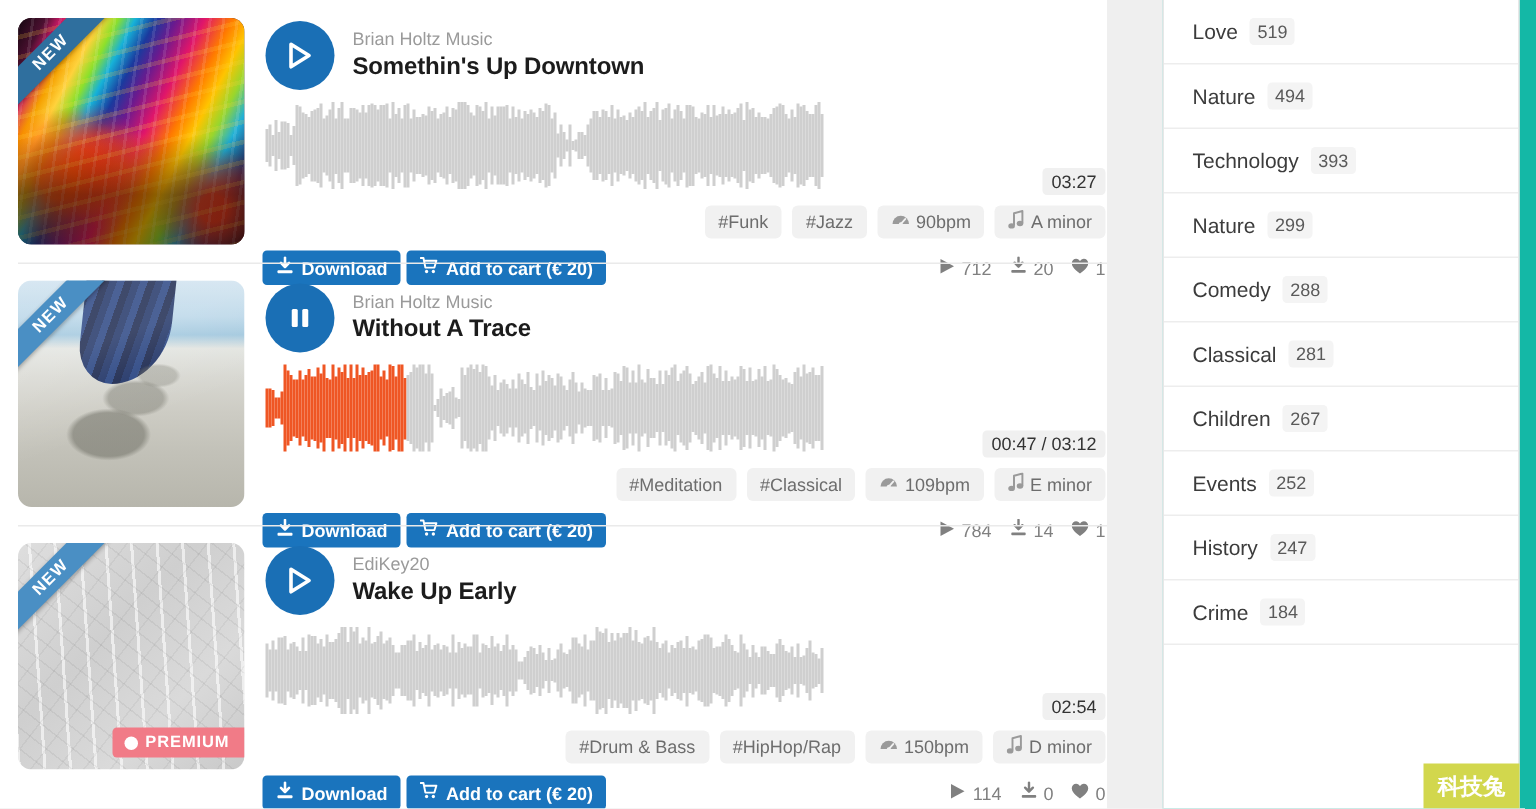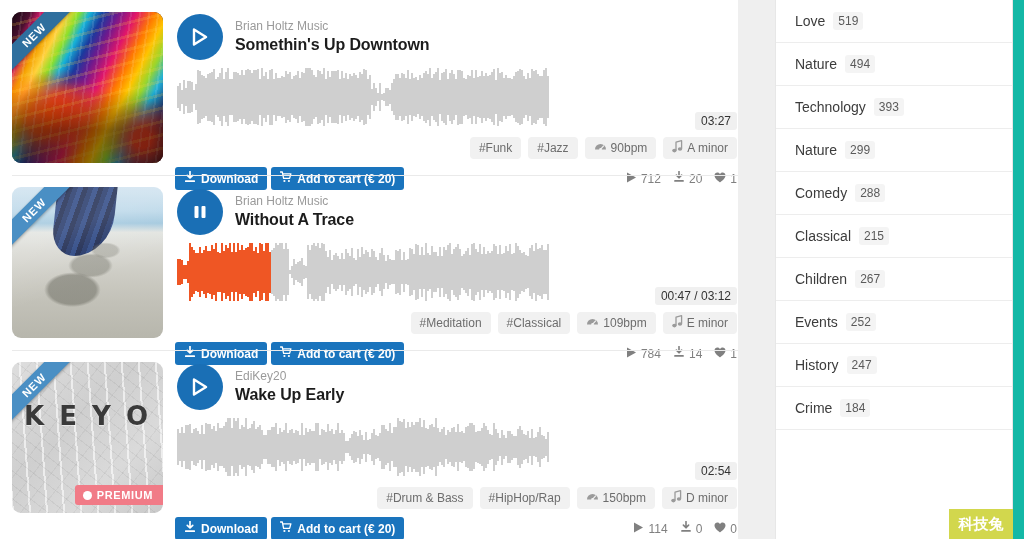--- a/index.html
+++ b/index.html
@@ -780,21 +780,20 @@
                 <span>1</span>
               </div>
             </div>
           </div>
         </div>
       </div>
       <div class="track-row">
         <div class="thumb-wrap">
           <div class="thumb art-paper"></div>
           <div class="paper-text">
-            <div>K E Y O</div>
           </div>
           <div class="ribbon">NEW</div>
           <div class="premium-badge">
             <span class="premium-dot"></span>
             <span>PREMIUM</span>
           </div>
         </div>
         <div class="track-body">
           <div class="head">
             <div class="play-btn">
@@ -1083,21 +1082,21 @@
         <div class="cat-item">
           <span class="cat-name">Nature</span>
           <span class="cat-count">299</span>
         </div>
         <div class="cat-item">
           <span class="cat-name">Comedy</span>
           <span class="cat-count">288</span>
         </div>
         <div class="cat-item">
           <span class="cat-name">Classical</span>
-          <span class="cat-count">215</span>
+          <span class="cat-count">281</span>
         </div>
         <div class="cat-item">
           <span class="cat-name">Children</span>
           <span class="cat-count">267</span>
         </div>
         <div class="cat-item">
           <span class="cat-name">Events</span>
           <span class="cat-count">252</span>
         </div>
         <div class="cat-item">

